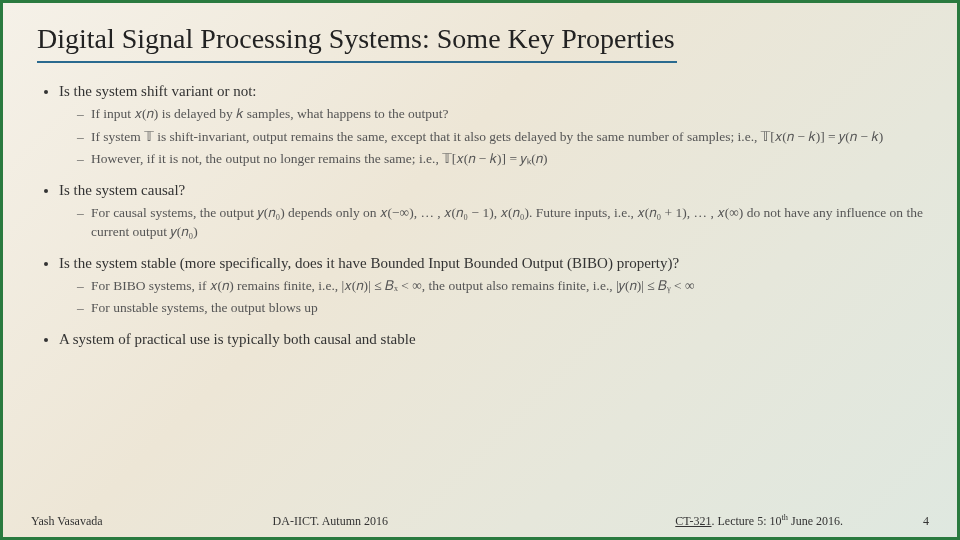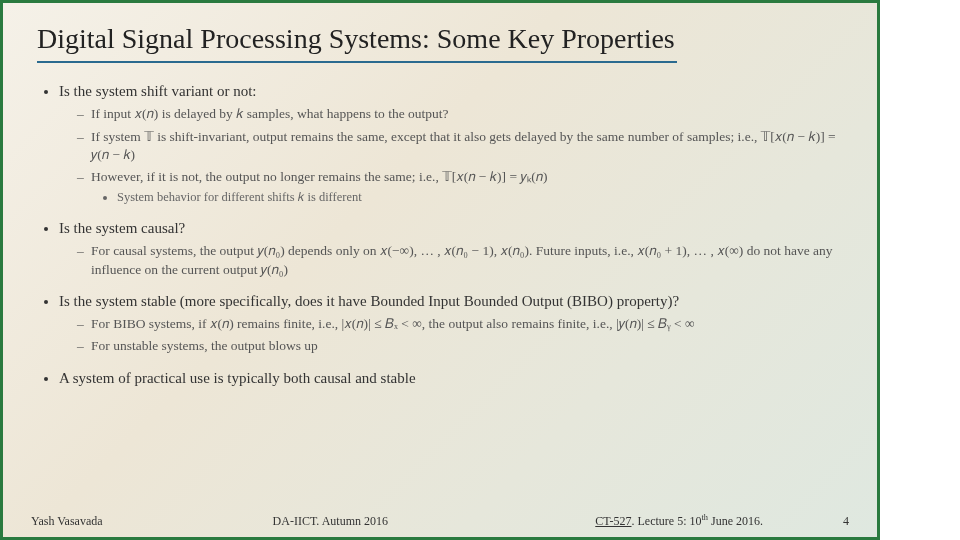--- a/index.html
+++ b/index.html
@@ -1,18 +1,18 @@
 <!DOCTYPE html>
 <html><head>
 <meta charset="utf-8">
 <style>
   * { margin: 0; padding: 0; box-sizing: border-box; }
   html, body { width: 960px; height: 540px; overflow: hidden; font-family: Georgia, 'Times New Roman', serif; }
   .slide {
-    width: 880px; height: 540px;
+    width: 960px; height: 540px;
     background: linear-gradient(135deg, #f5f1e8 0%, #ede6d6 40%, #dfe8e0 100%);
     border: 3px solid #2a7a3f;
     position: relative;
     padding: 20px 34px 8px 34px;
   }
   .title {
     font-size: 28px;
     color: #222;
     font-weight: 400;
     line-height: 1.15;
@@ -54,23 +54,20 @@
 
   <div class="content">
     <ul class="b1">
       <li>
         <span>Is the system shift variant or not:</span>
         <ul class="b2">
           <li>If input 𝑥(𝑛) is delayed by 𝑘 samples, what happens to the output?</li>
           <li>If system 𝕋 is shift-invariant, output remains the same, except that it also gets delayed by the same number of samples; i.e., 𝕋[𝑥(𝑛 − 𝑘)] = 𝑦(𝑛 − 𝑘)</li>
           <li>
             <span>However, if it is not, the output no longer remains the same; i.e., 𝕋[𝑥(𝑛 − 𝑘)] = 𝑦ₖ(𝑛)</span>
-            <ul class="b3">
-              <li>System behavior for different shifts 𝑘 is different</li>
-            </ul>
           </li>
         </ul>
       </li>
       <li>
         <span>Is the system causal?</span>
         <ul class="b2">
           <li>For causal systems, the output 𝑦(𝑛₀) depends only on 𝑥(−∞), … , 𝑥(𝑛₀ − 1), 𝑥(𝑛₀). Future inputs, i.e., 𝑥(𝑛₀ + 1), … , 𝑥(∞) do not have any influence on the current output 𝑦(𝑛₀)</li>
         </ul>
       </li>
       <li>
@@ -83,17 +80,17 @@
       <li>
         <span>A system of practical use is typically both causal and stable</span>
       </li>
     </ul>
   </div>
 
   <div class="footer">
     <span class="author">Yash Vasavada</span>
     <span class="inst">DA-IICT. Autumn 2016</span>
     <span class="lecture">
-      <span class="underline">CT-527</span><span>. Lecture 5: 10</span><sup>th</sup><span> June 2016.</span>
+      <span class="underline">CT-321</span><span>. Lecture 5: 10</span><sup>th</sup><span> June 2016.</span>
     </span>
     <span class="page">4</span>
   </div>
 </div>
 
 </body></html>

